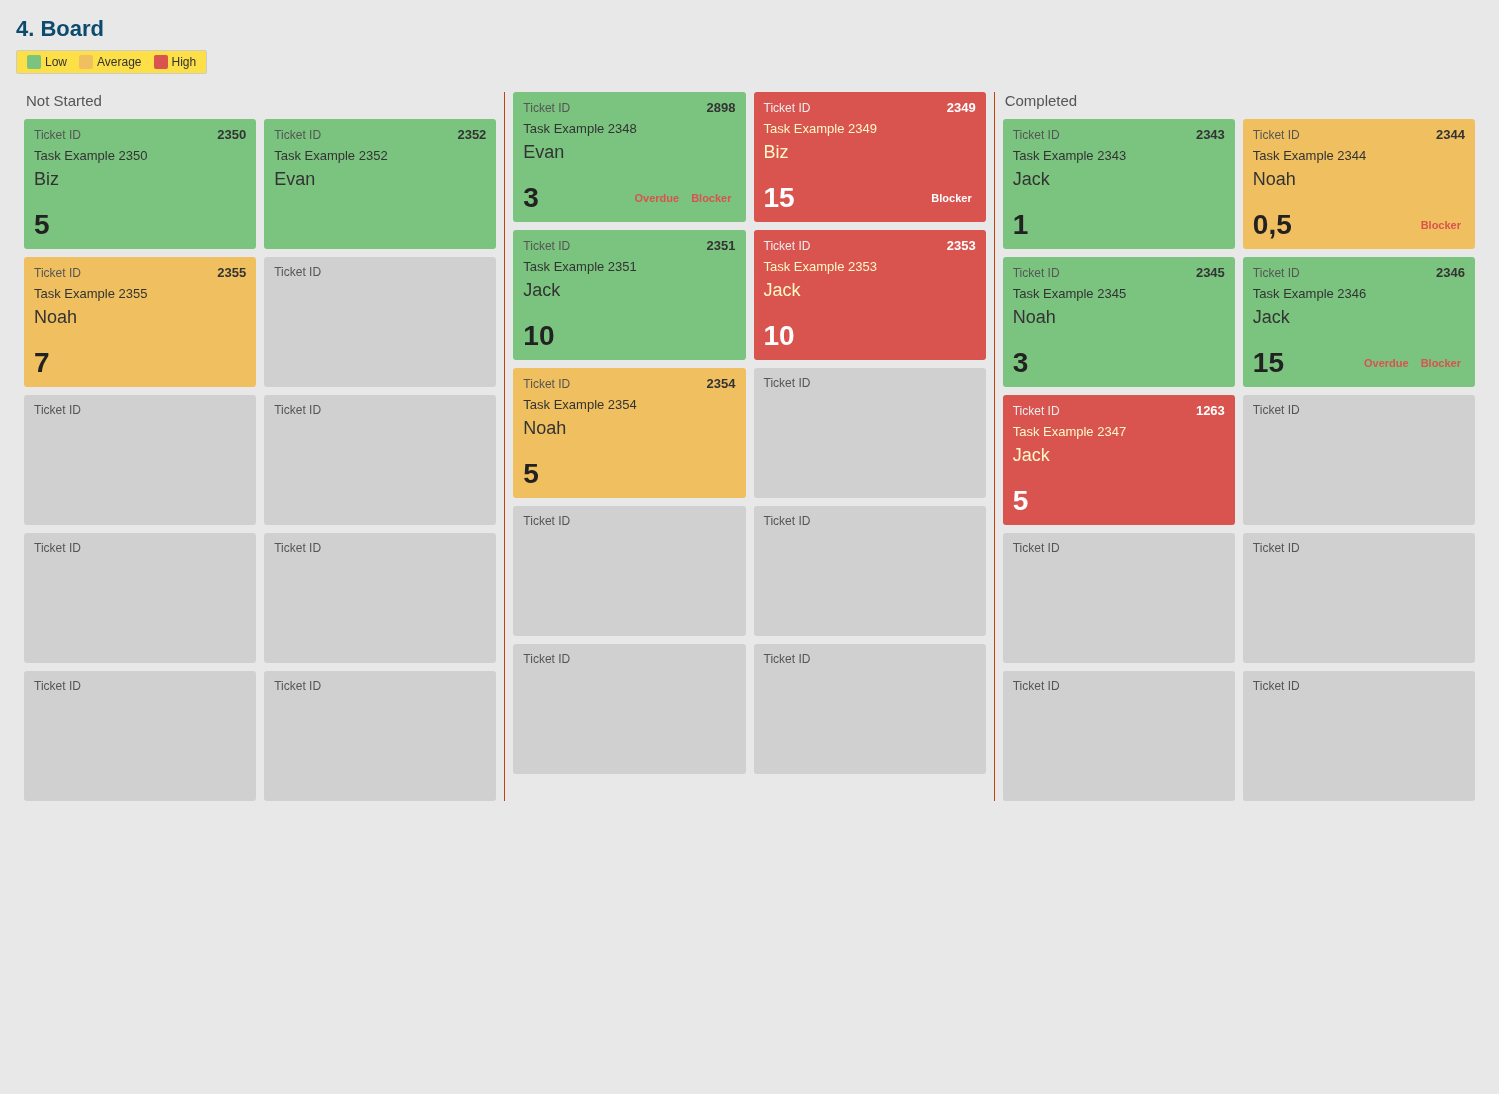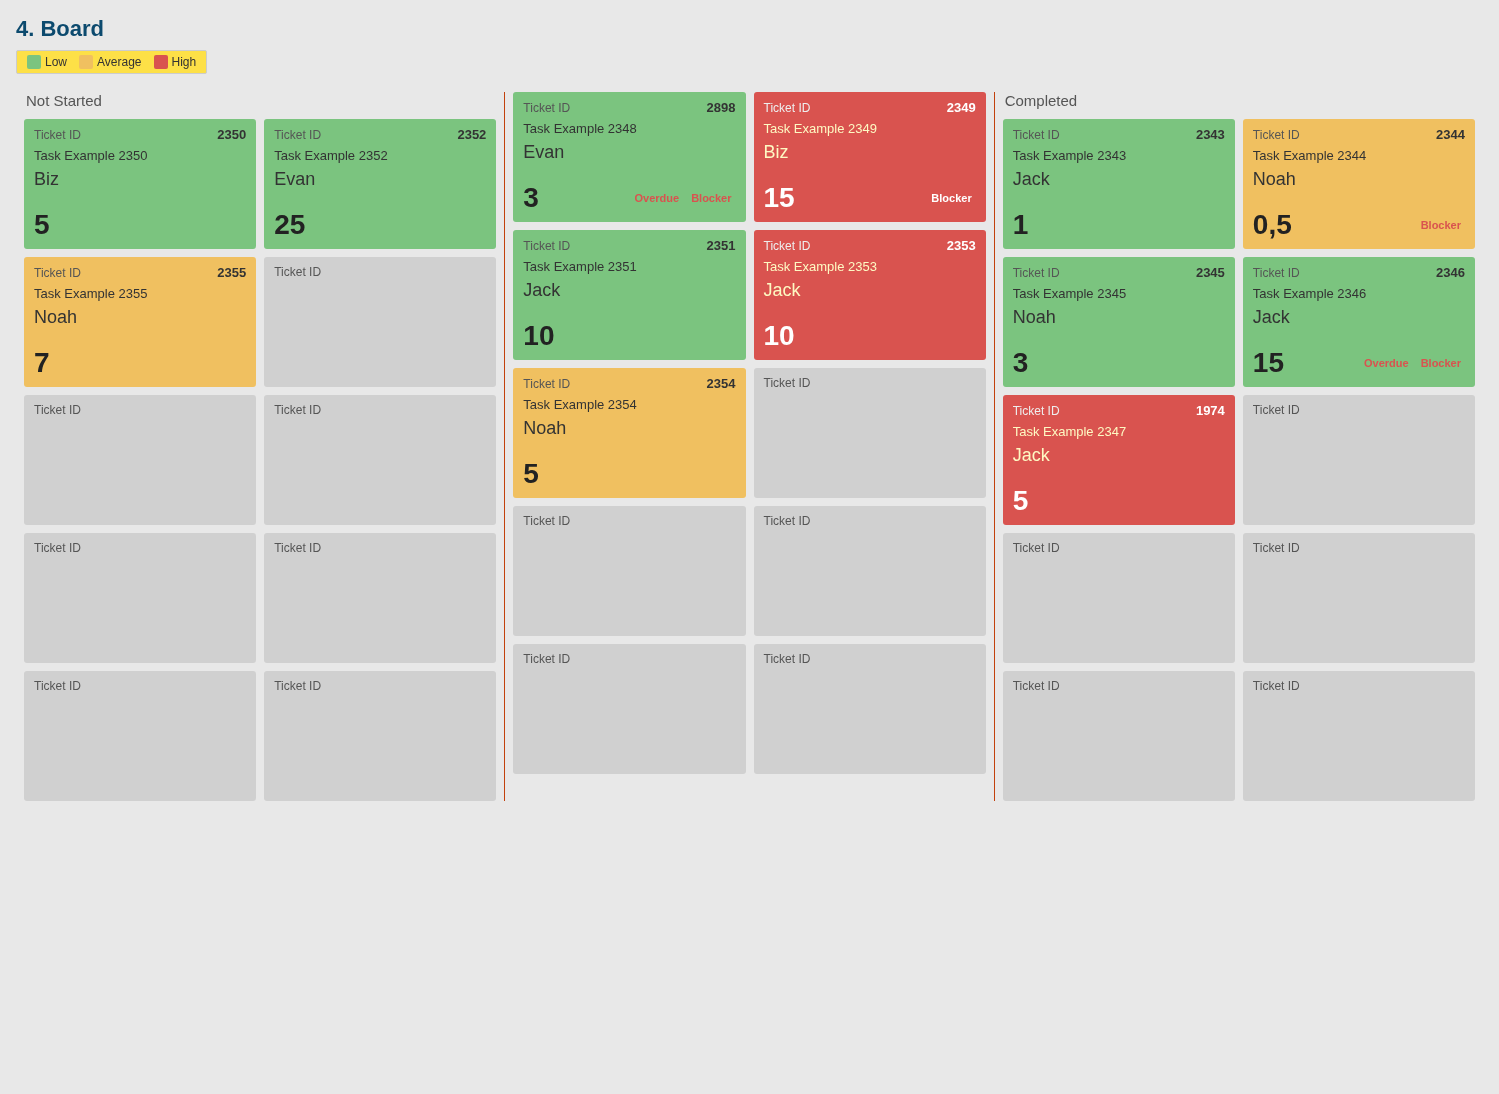--- a/index.html
+++ b/index.html
@@ -203,23 +203,20 @@
           </div>
         </div>
         <div class="col-sub">
           <div class="card green">
             <div class="card-header">
               <span class="card-label">Ticket ID</span>
               <span class="card-id">2352</span>
             </div>
             <div class="card-title">Task Example 2352</div>
             <div class="card-assignee">Evan</div>
-            <div class="card-footer">
-              <div class="card-points">25</div>
-            </div>
           </div>
           <div class="card empty">
             <div class="card-header">
               <span class="card-label">Ticket ID</span>
             </div>
           </div>
           <div class="card empty">
             <div class="card-header">
               <span class="card-label">Ticket ID</span>
             </div>
@@ -354,21 +351,21 @@
             </div>
             <div class="card-title">Task Example 2345</div>
             <div class="card-assignee">Noah</div>
             <div class="card-footer">
               <div class="card-points">3</div>
             </div>
           </div>
           <div class="card red">
             <div class="card-header">
               <span class="card-label">Ticket ID</span>
-              <span class="card-id">1974</span>
+              <span class="card-id">1263</span>
             </div>
             <div class="card-title">Task Example 2347</div>
             <div class="card-assignee">Jack</div>
             <div class="card-footer">
               <div class="card-points">5</div>
             </div>
           </div>
           <div class="card empty">
             <div class="card-header">
               <span class="card-label">Ticket ID</span>

